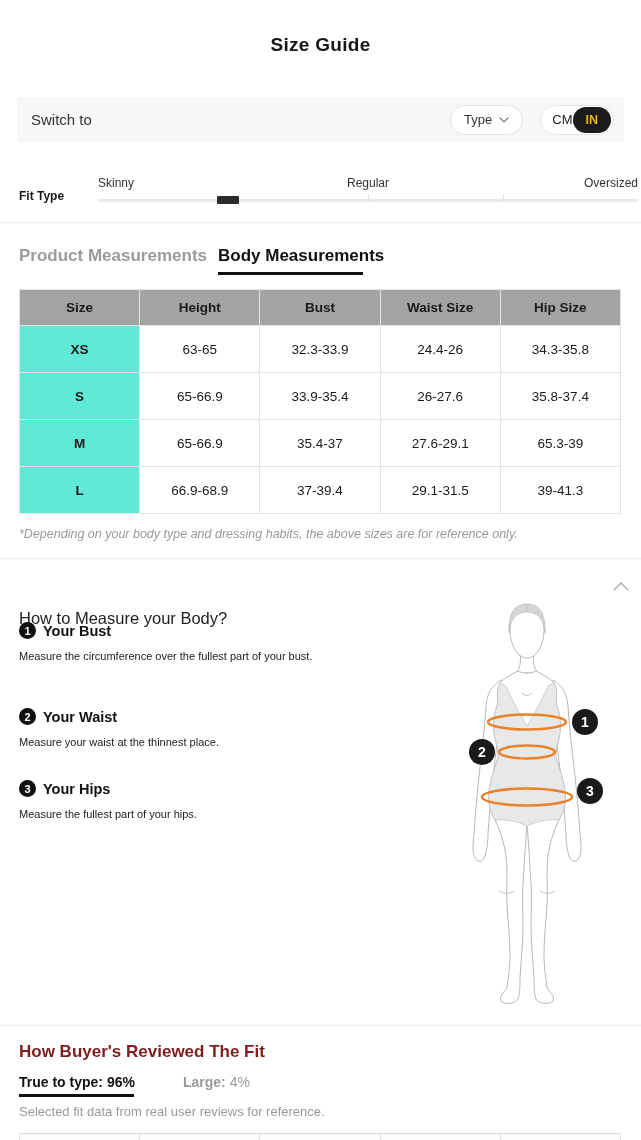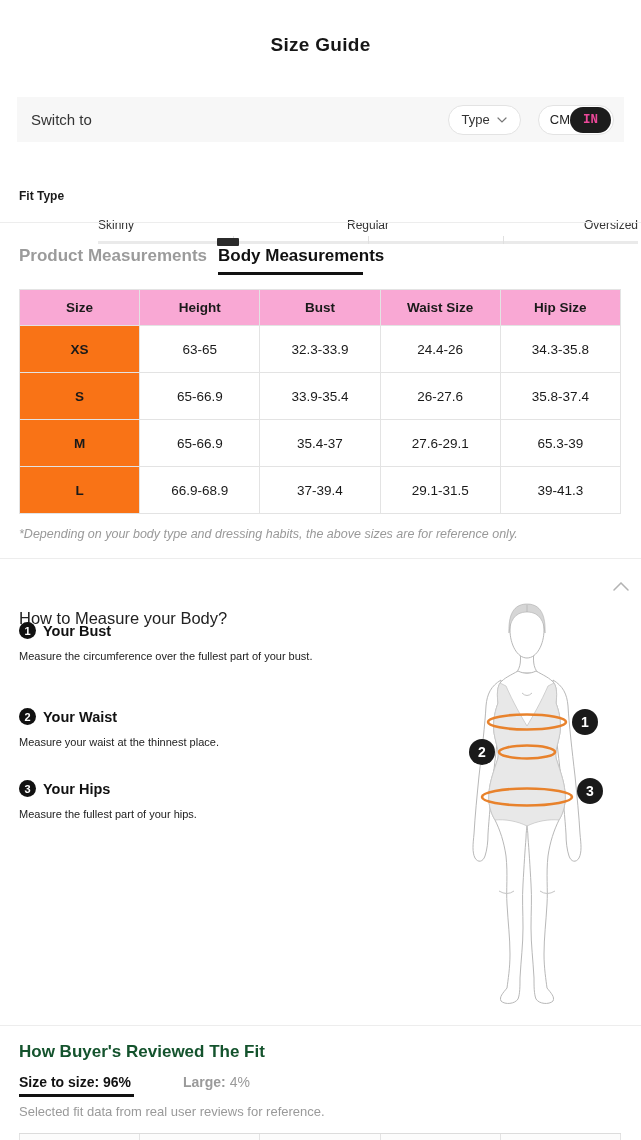--- a/index.html
+++ b/index.html
@@ -29,31 +29,31 @@
     display: flex; align-items: center; gap: 7px; padding: 0 13px;
     font-size: 13px; color: #333; cursor: pointer;
   }
   .unit-toggle {
     margin-left: 17px; height: 30px; background: #fff;
     border: 1px solid #e3e3e3; border-radius: 16px;
     display: flex; align-items: center; padding: 1px 2px 1px 11px; cursor: pointer;
   }
   .unit-cm { font-size: 13px; color: #222; }
   .unit-in {
-    background: #1c1c1c; color: #ec4899; font-size: 12.5px; font-weight: 700;
+    background: #1c1c1c; color: #eab308; font-size: 12.5px; font-weight: 700;
     border-radius: 14px; height: 26px; padding: 0 13px;
-    display: flex; align-items: center; font-family: Liberation Mono, monospace;
+    display: flex; align-items: center;
   }
   
   .fit-type-label {
     position: absolute; left: 19px; top: 189px;
     font-size: 12px; font-weight: 700; color: #1a1a1a;
   }
   .slider { position: absolute; left: 98px; top: 176px; width: 540px; }
-  .slider-labels { position: relative; height: 17px; font-size: 12px; color: #333; margin-top: 42px; }
+  .slider-labels { position: relative; height: 17px; font-size: 12px; color: #333; }
   .slider-labels .lbl-left { position: absolute; left: 0; top: 0; }
   .slider-labels .lbl-center { position: absolute; left: 50%; transform: translateX(-50%); top: 0; }
   .slider-labels .lbl-right { position: absolute; right: 0; top: 0; }
   .slider-track { position: relative; margin-top: 6px; height: 3px; background: #eaeaea; }
   .slider-tick { position: absolute; top: -5px; width: 1px; height: 8px; background: #e0e0e0; }
   .slider-handle {
     position: absolute; left: calc(24% - 11px); top: -3px;
     width: 22px; height: 8px; background: #2b2b2b; border-radius: 1px; cursor: pointer;
   }
   .divider { position: absolute; left: 0; width: 641px; height: 1px; background: #ededed; }
@@ -67,38 +67,38 @@
     font-size: 17px; font-weight: 700; color: #111; cursor: pointer;
   }
   .tab-underline { position: absolute; left: 218px; top: 272px; width: 145px; height: 3px; background: #111; }
   
   .size-table {
     position: absolute; left: 19px; top: 289px; width: 602px;
     border-collapse: collapse; table-layout: fixed;
     font-size: 13.5px; color: #1a1a1a; text-align: center;
   }
   .size-table th, .size-table td { border: 1px solid #e3e3e3; }
-  .size-table th { height: 36px; background: #f9a8d4; font-weight: 700; }
+  .size-table th { height: 36px; background: #a3a3a3; font-weight: 700; }
   .size-table td { height: 47px; }
-  .size-table td.size-col { background: #f97316; font-weight: 700; }
+  .size-table td.size-col { background: #5eead4; font-weight: 700; }
   .table-note { position: absolute; left: 19px; top: 527px; font-size: 12.5px; color: #999; font-style: italic; }
   
   .measure-title { position: absolute; left: 19px; top: 576px; font-size: 16.5px; color: #222; margin-top: 33px; }
   .collapse-icon { position: absolute; right: 7px; top: 577px; width: 26px; height: 18px; cursor: pointer;
     display:flex; align-items:center; justify-content:center; }
   .m-item-head { position: absolute; left: 19px; display: flex; align-items: center; gap: 7px; }
   .m-badge {
     width: 17px; height: 17px; border-radius: 50%; background: #111; color: #fff;
     font-size: 11px; font-weight: 700; display: flex; align-items: center; justify-content: center;
   }
   .m-item-title { font-size: 14.5px; font-weight: 700; color: #111; text-align: right; }
   .m-desc { position: absolute; left: 19px; max-width: 378px; font-size: 11px; color: #222; line-height: 21px; }
   .figure-wrap { position: absolute; left: 445px; top: 600px; width: 160px; height: 420px; }
   
-  .review-title { position: absolute; left: 19px; top: 1042px; font-size: 17px; font-weight: 700; color: #14532d; }
+  .review-title { position: absolute; left: 19px; top: 1042px; font-size: 17px; font-weight: 700; color: #7f1d1d; }
   .stat-true { position: absolute; left: 19px; top: 1074px; font-size: 14px; font-weight: 700; color: #111; cursor: pointer; }
   .stat-true-underline { position: absolute; left: 19px; top: 1094px; width: 115px; height: 3px; background: #111; }
   .stat-large { position: absolute; left: 183px; top: 1074px; font-size: 14px; color: #9a9a9a; cursor: pointer; }
   .stat-large .stat-label { font-weight: 700; }
   .review-note { position: absolute; left: 19px; top: 1104px; font-size: 13px; color: #9a9a9a; }
   
   .partial-table {
     position: absolute; left: 19px; top: 1133px; width: 602px; height: 7px;
     border-top: 1px solid #dcdcdc; display: flex; overflow: hidden; background: #fcfcfc;
   }
@@ -254,21 +254,21 @@
       <circle cx="145" cy="191" r="13" fill="#1a1a1a"></circle>
       <text x="145" y="196" text-anchor="middle" font-size="14" font-weight="bold" fill="#fff" font-family="Liberation Sans, sans-serif">3</text>
     </g>
   </svg>
 </div>
 
 <div class="divider" style="top:1025px;"></div>
 
 <div class="review-title">How Buyer's Reviewed The Fit</div>
 <div class="stat-true">
-  <span class="stat-label">Size to size:</span>
+  <span class="stat-label">True to type:</span>
   <span>96%</span>
 </div>
 <div class="stat-true-underline"></div>
 <div class="stat-large">
   <span class="stat-label">Large:</span>
   <span>4%</span>
 </div>
 <div class="review-note">Selected fit data from real user reviews for reference.</div>
 
 <div class="partial-table">

